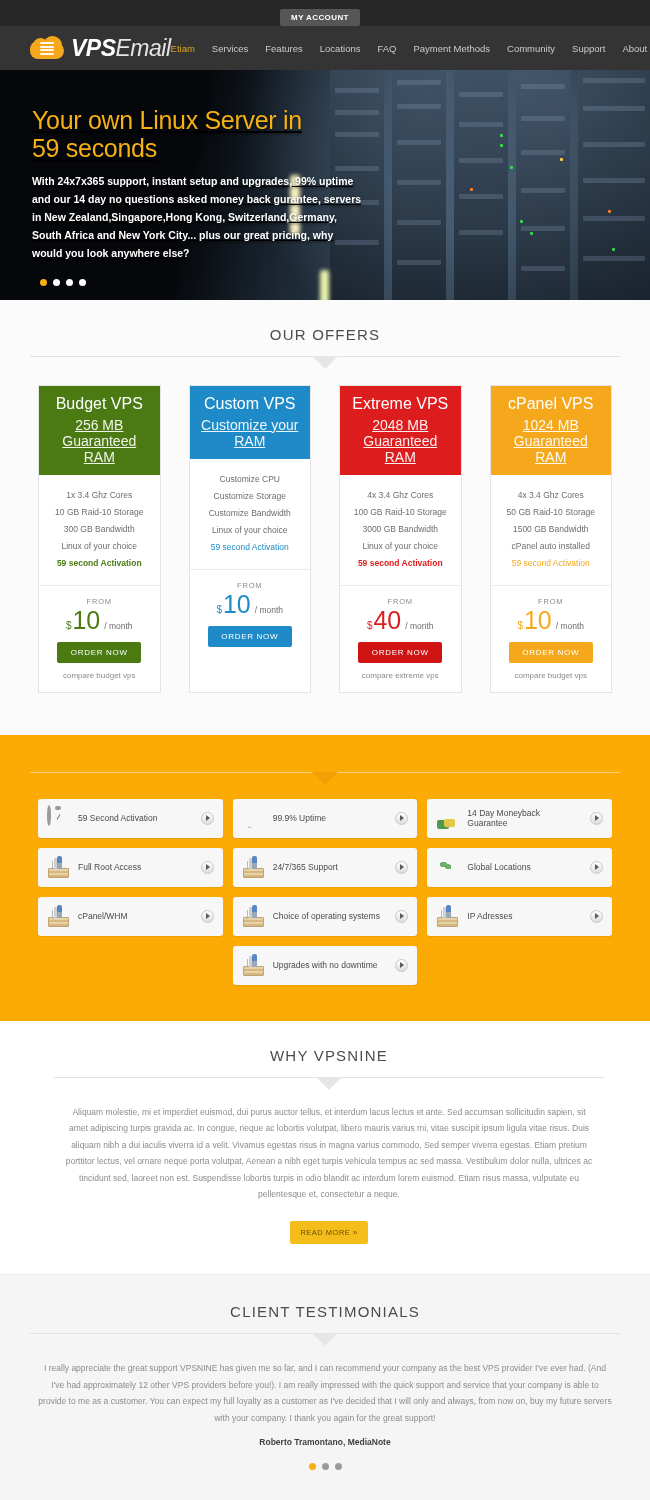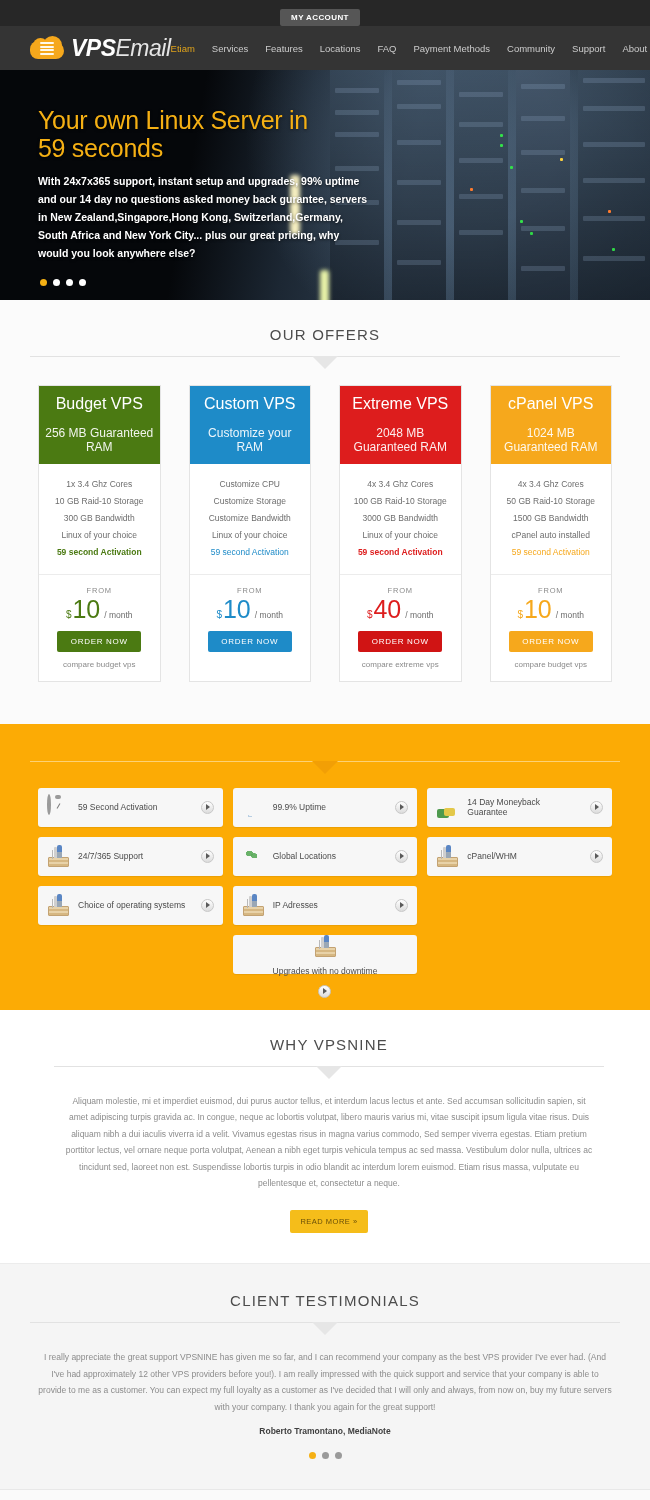--- a/index.html
+++ b/index.html
@@ -86,21 +86,21 @@
     position: absolute; top: 0; bottom: 0; width: 54px;
     background: linear-gradient(180deg, rgba(60,78,96,.55), rgba(25,34,44,.8));
     filter: blur(.4px);
   }
   .rack i {
     position: absolute; left: 5px; right: 5px; height: 5px;
     background: rgba(140,165,190,.25); border-radius: 1px;
   }
   .led { position: absolute; width: 3px; height: 3px; border-radius: 1px; }
   .glowbar { position: absolute; border-radius: 3px; filter: blur(2px); }
-  .hero-content { position: absolute; left: 38px; top: 36px; width: 330px; z-index: 4; }
+  .hero-content { position: absolute; left: 32px; top: 36px; width: 330px; z-index: 4; text-decoration: underline; }
   .hero-title {
     font-size: 25px; line-height: 1.12; color: #f5b014; font-weight: 400;
     letter-spacing: -0.3px; text-shadow: 0 1px 3px rgba(0,0,0,.5);
   }
   .hero-sub {
     margin-top: 10px; font-size: 10.5px; line-height: 1.72; color: #ffffff;
     font-weight: bold; text-shadow: 0 1px 3px rgba(0,0,0,.65);
   }
   .hero-dots { position: absolute; left: 40px; bottom: 14px; display: flex; gap: 6px; z-index: 5; }
   .hero-dots span { width: 7px; height: 7px; border-radius: 50%; background: #ffffff; cursor: pointer; }
@@ -120,21 +120,21 @@
   .sec-head.on-yellow .sec-title { color: #ffffff; }
   .sec-head.on-yellow .sec-rule { background: rgba(255,255,255,.45); }
   .sec-head.on-yellow .sec-rule::after { border-top-color: #f29f05; }
 
   
   .offers { background: #fbfbfb; padding: 26px 0 26px; }
   .cards { display: flex; gap: 28px; padding: 28px 38px 16px; }
   .card { flex: 1; background: #ffffff; border: 1px solid #e4e4e4; }
   .card-head { padding: 9px 6px 10px; text-align: center; }
   .card-head h3 { font-size: 16px; font-weight: 400; color: #ffffff; line-height: 1.1; }
-  .card-head .ram { font-size: 12px; color: rgba(255,255,255,.92); margin-top: 13px; }
+  .card-head .ram { font-size: 14px; color: rgba(255,255,255,.92); margin-top: 4px; text-decoration: underline; }
   .card-specs { padding: 12px 6px 13px; text-align: center; border-bottom: 1px solid #ececec; }
   .card-specs li { list-style: none; font-size: 8.5px; color: #6d6d6d; line-height: 2.0; }
   .card-specs li.act { font-weight: bold; }
   .card-price { text-align: center; padding: 11px 6px 12px; }
   .from { font-size: 7.5px; color: #8a8a8a; letter-spacing: .8px; }
   .price-row { display: flex; align-items: baseline; justify-content: center; gap: 1px; margin-top: 2px; }
   .cur { font-size: 10px; }
   .amt { font-size: 25px; font-weight: 400; line-height: 1; }
   .per { font-size: 8.5px; color: #6d6d6d; margin-left: 3px; }
   .order {
@@ -157,21 +157,21 @@
   .feat-label { font-size: 8.5px; color: #4a4a4a; flex: 1; }
   .feat-arrow {
     width: 13px; height: 13px; border-radius: 50%; flex: none;
     background: linear-gradient(180deg,#ffffff,#dcdcdc); border: 1px solid #c8c8c8;
     display: flex; align-items: center; justify-content: center;
   }
   .feat-arrow::after {
     content: ""; border-left: 4px solid #5a5a5a; border-top: 3px solid transparent;
     border-bottom: 3px solid transparent; margin-left: 1px;
   }
-  .feat.center-one { margin-left: calc((100% - 20px) / 3 + 10px); flex-direction: column; }
+  .feat.center-one { margin-left: calc((100% - 20px) / 3 + 10px); }
 
   
   .ico-stopwatch { border: 2px solid #9a9a9a; border-radius: 50%; background: #f0f0f0; width: 20px; height: 20px; margin-top: 2px; }
   .ico-stopwatch::before { content:""; position:absolute; left:8px; top:-1px; width:6px; height:4px; background:#9a9a9a; border-radius:2px; }
   .ico-stopwatch::after { content:""; position:absolute; left:11px; top:7px; width:1px; height:6px; background:#7a7a7a; transform: rotate(30deg); }
   .ico-antenna { width: 20px; height: 20px; background: radial-gradient(circle at 50% 42%, #7fb4e8 0 22%, #cfe2f5 23% 45%, #9fc5e8 46% 60%, transparent 61%); }
   .ico-antenna::after { content:""; position:absolute; left:6px; bottom:1px; width:10px; height:7px; background: conic-gradient(from 200deg at 50% 100%, #b9cfe3 0 25%, transparent 26%); }
   .ico-money { width: 22px; height: 20px; background: linear-gradient(180deg,#eaeaea 0 55%, transparent 56%); border-radius:2px; }
   .ico-money::before { content:""; position:absolute; left:1px; bottom:0; width:12px; height:9px; background:#4e9a4e; border-radius:2px; }
   .ico-money::after { content:""; position:absolute; left:8px; bottom:2px; width:11px; height:8px; background:#e3c84a; border-radius:2px; }
@@ -464,20 +464,25 @@
       <span class="feat-arrow"></span>
     </div>
     <div class="feat">
       <span class="feat-ico"><span class="ico-antenna"></span></span>
       <span class="feat-label">99.9% Uptime</span>
       <span class="feat-arrow"></span>
     </div>
     <div class="feat">
       <span class="feat-ico"><span class="ico-money"></span></span>
       <span class="feat-label">14 Day Moneyback Guarantee</span>
+      <span class="feat-arrow"></span>
+    </div>
+    <div class="feat">
+      <span class="feat-ico"><span class="ico-tools"></span></span>
+      <span class="feat-label">Full Root Access</span>
       <span class="feat-arrow"></span>
     </div>
     <div class="feat">
       <span class="feat-ico"><span class="ico-tools"></span></span>
       <span class="feat-label">24/7/365 Support</span>
       <span class="feat-arrow"></span>
     </div>
     <div class="feat">
       <span class="feat-ico"><span class="ico-globe"></span></span>
       <span class="feat-label">Global Locations</span>

